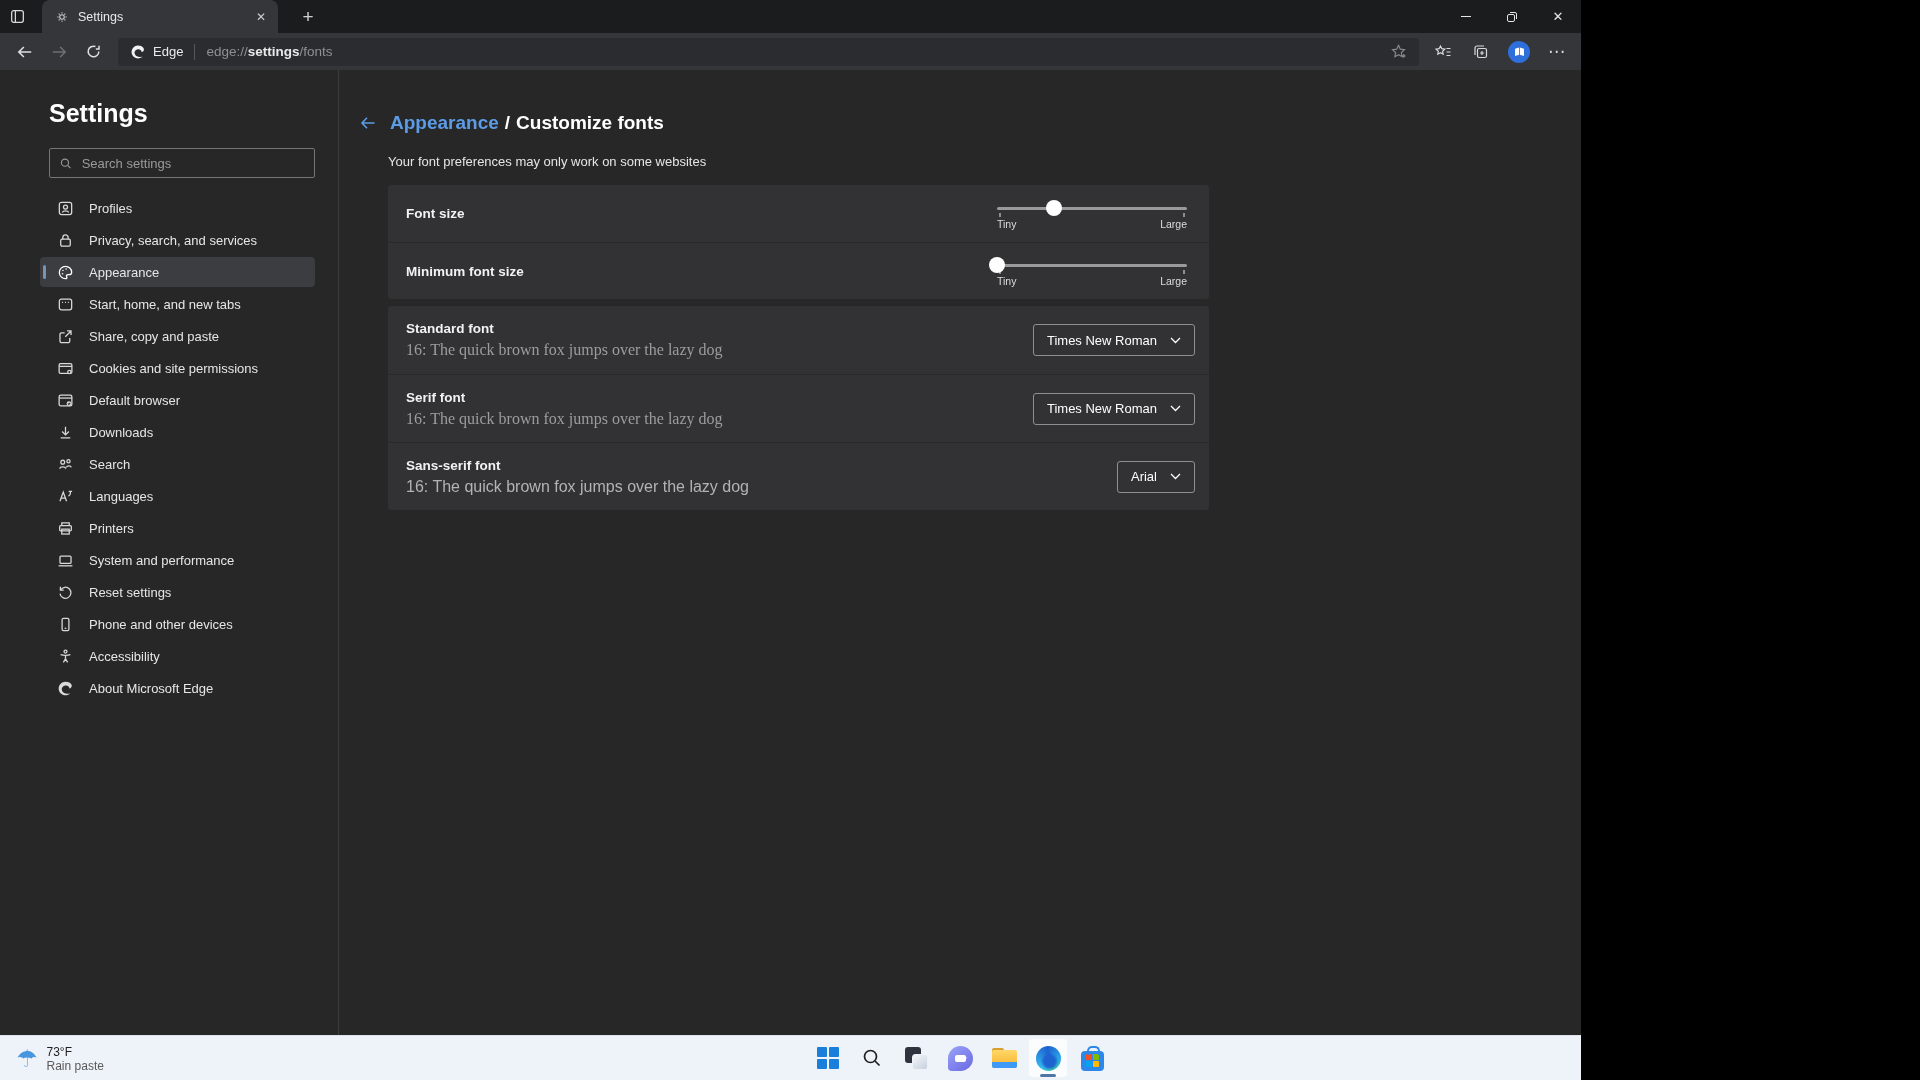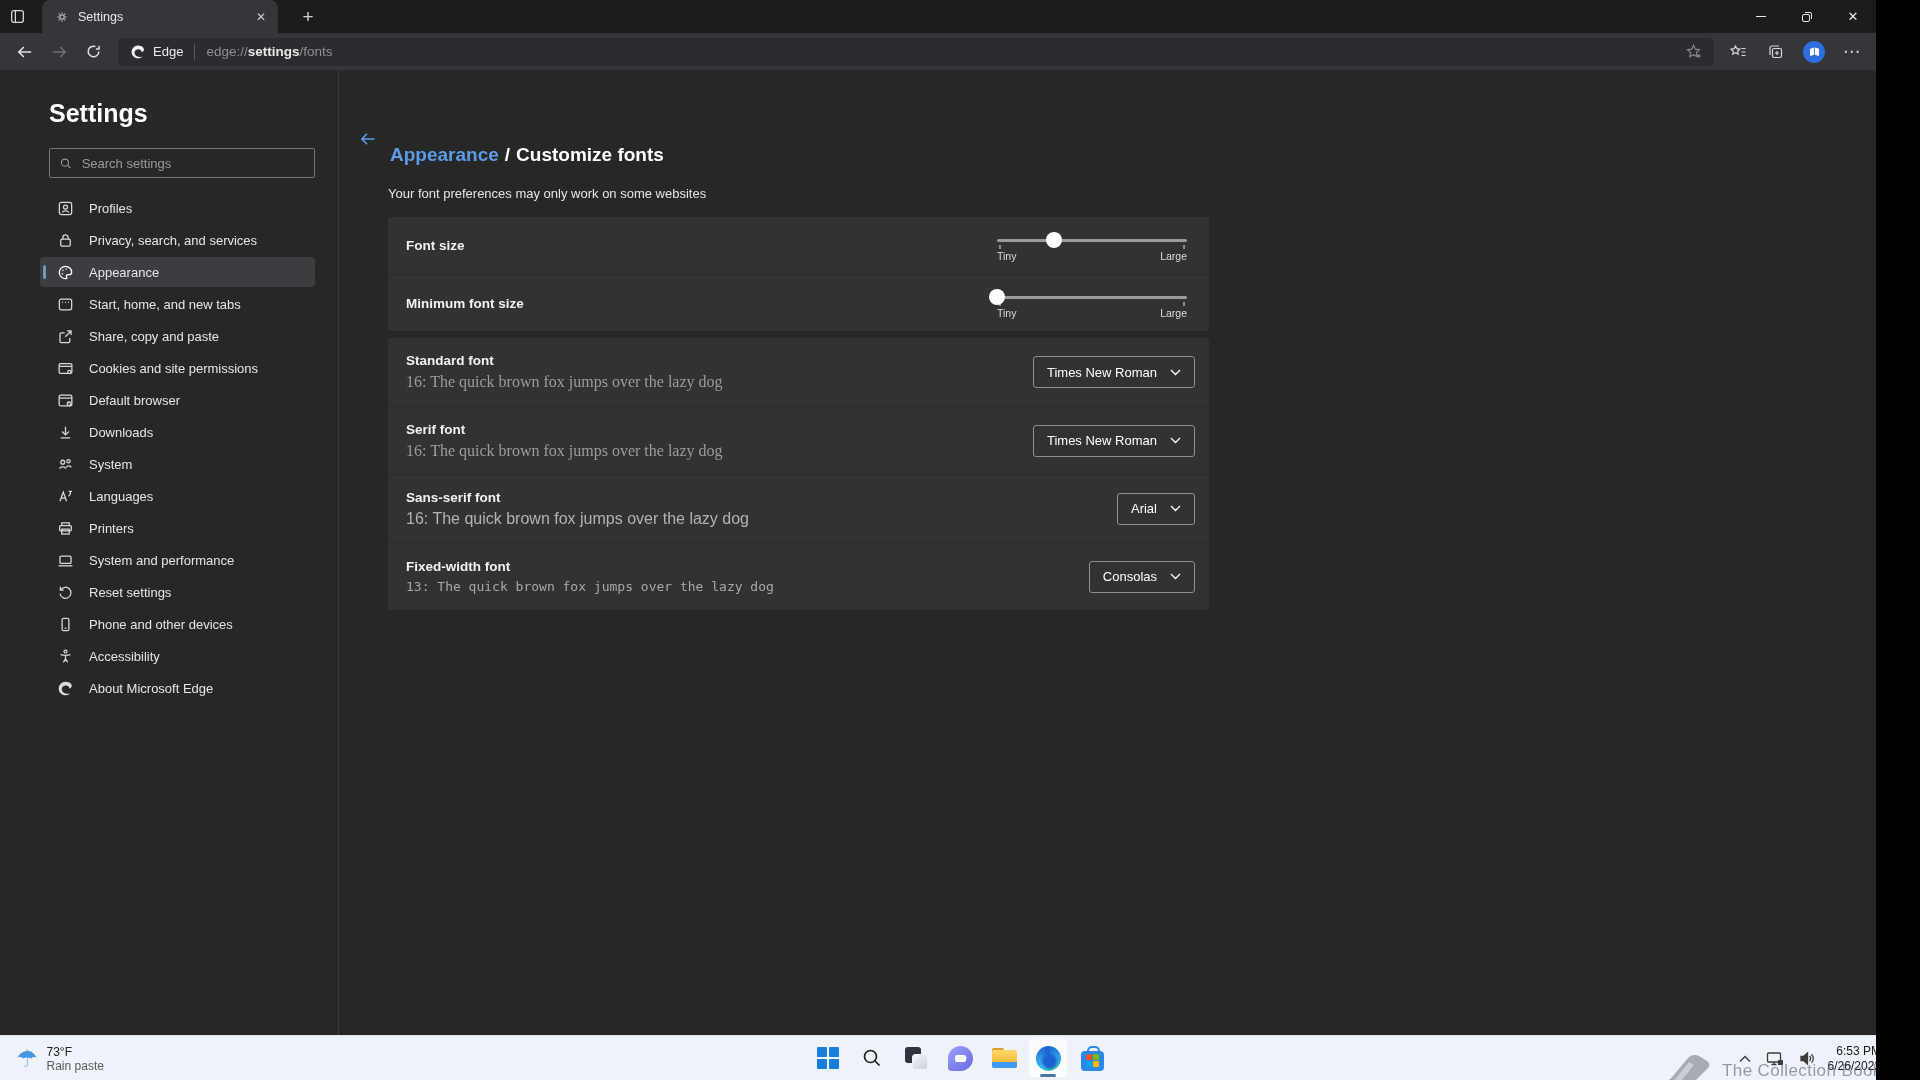--- a/index.html
+++ b/index.html
@@ -1,18 +1,18 @@
 <!DOCTYPE html>
 <html><head>
 <meta charset="utf-8">
 <style>
   * { margin:0; padding:0; box-sizing:border-box; }
   html,body { width:1920px; height:1080px; background:#000; }
   body { font-family:"Liberation Sans","DejaVu Sans",sans-serif; }
-  .screen { position:relative; width:1876px; height:1080px; background:#272728; overflow:hidden; }
+  .screen { position:relative; width:1581px; height:1080px; background:#272728; overflow:hidden; }
 
   
   .titlebar { height:33px; background:#1b1c1e; display:flex; align-items:center; }
   .tab-actions-btn { width:34px; height:33px; display:flex; align-items:center; justify-content:center; }
   .tab { position:relative; margin-left:8px; width:236px; height:33px; background:#35363a;
          border-radius:8px 8px 0 0; display:flex; align-items:center; gap:9px; padding:0 8px 0 13px; }
   .tab-title { font-size:12.5px; color:#e8e8e8; flex:1; white-space:nowrap; overflow:hidden; }
   .tab-close { width:18px; height:18px; display:flex; align-items:center; justify-content:center;
                color:#cfcfcf; font-size:12px; border-radius:4px; }
   .newtab-btn { margin-left:16px; width:28px; height:28px; display:flex; align-items:center; justify-content:center;
@@ -52,21 +52,21 @@
               padding-left:17px; border-radius:4px; font-size:13px; color:#e6e6e6; }
   .nav-item.active { background:#3c3d40; }
   .nav-item.active::before { content:''; position:absolute; left:3px; top:8px; width:3px; height:14px;
                              border-radius:2px; background:#7595b3; }
   .nav-ico { width:17px; height:17px; flex-shrink:0; }
 
   
   .main { flex:1; padding:42px 0 0 49px; }
   .header { display:flex; align-items:center; gap:12px; margin-left:-30px; }
   .back-btn { width:20px; height:20px; display:flex; align-items:center; justify-content:center; }
-  .crumb { font-size:19px; font-weight:600;margin-top:32px; }
+  .crumb { font-size:19px; font-weight:600; }
   .crumb .parent { color:#5c9ce6; }
   .crumb .sep { color:#ffffff; margin:0 6px; }
   .crumb .current { color:#ffffff; }
   .note { margin-top:20px; font-size:13px; color:#e5e5e5; }
 
   .card { width:821px; background:#323234; border-radius:3px; }
   .card1 { margin-top:16px; }
   .card2 { margin-top:7px; }
   .srow { height:57px; display:flex; align-items:center; justify-content:space-between; padding:0 22px 0 18px; }
   .srow + .srow { border-top:1px solid #29292b; }
@@ -308,21 +308,21 @@
               <path d="M8 2.5v7.5M4.8 7L8 10.2 11.2 7M3.5 13h9"></path>
             </svg>
           <span>Downloads</span>
         </div>
         <div class="nav-item">
           <svg class="nav-ico" viewBox="0 0 16 16" fill="none" stroke="#d9d9d9" stroke-width="1.2">
               <circle cx="5.4" cy="5.8" r="1.8"></circle>
               <circle cx="10.8" cy="4.9" r="1.5"></circle>
               <path d="M2.6 12c.3-2.4 5.3-2.4 5.6 0M8.9 10.7c.3-1.9 4.2-1.9 4.5 0"></path>
             </svg>
-          <span>System</span>
+          <span>Search</span>
         </div>
         <div class="nav-item">
           <svg class="nav-ico" viewBox="0 0 16 16" fill="none" stroke="#d9d9d9" stroke-width="1.2">
               <path d="M2.8 12.5L5.9 3.8l3.1 8.7M3.9 9.6h4M11 3.2h3.2M12.6 3.2v1.6a3.2 3.2 0 0 1-1.8 2.9"></path>
             </svg>
           <span>Languages</span>
         </div>
         <div class="nav-item">
           <svg class="nav-ico" viewBox="0 0 16 16" fill="none" stroke="#d9d9d9" stroke-width="1.2">
               <path d="M4.5 5.2V2.8h7v2.4"></path>
@@ -441,32 +441,20 @@
             <span class="row-label">Sans-serif font</span>
             <span class="fpreview prev-sans">16: The quick brown fox jumps over the lazy dog</span>
           </div>
           <div class="dropdown">
             <span>Arial</span>
             <svg width="11" height="7" viewBox="0 0 11 7" fill="none" stroke="#ffffff" stroke-width="1.3">
                 <path d="M1 1l4.5 4.5L10 1"></path>
               </svg>
           </div>
         </div>
-        <div class="frow">
-          <div class="fcol">
-            <span class="row-label">Fixed-width font</span>
-            <span class="fpreview prev-mono">13: The quick brown fox jumps over the lazy dog</span>
-          </div>
-          <div class="dropdown">
-            <span>Consolas</span>
-            <svg width="11" height="7" viewBox="0 0 11 7" fill="none" stroke="#ffffff" stroke-width="1.3">
-                <path d="M1 1l4.5 4.5L10 1"></path>
-              </svg>
-          </div>
-        </div>
       </div>
     </div>
   </div>
 
   <div class="taskbar">
     <div class="weather">
       <span class="umbrella">☂</span>
       <span class="weather-text">
         <span class="weather-temp">73°F</span>
         <span class="weather-cond">Rain paste</span>

